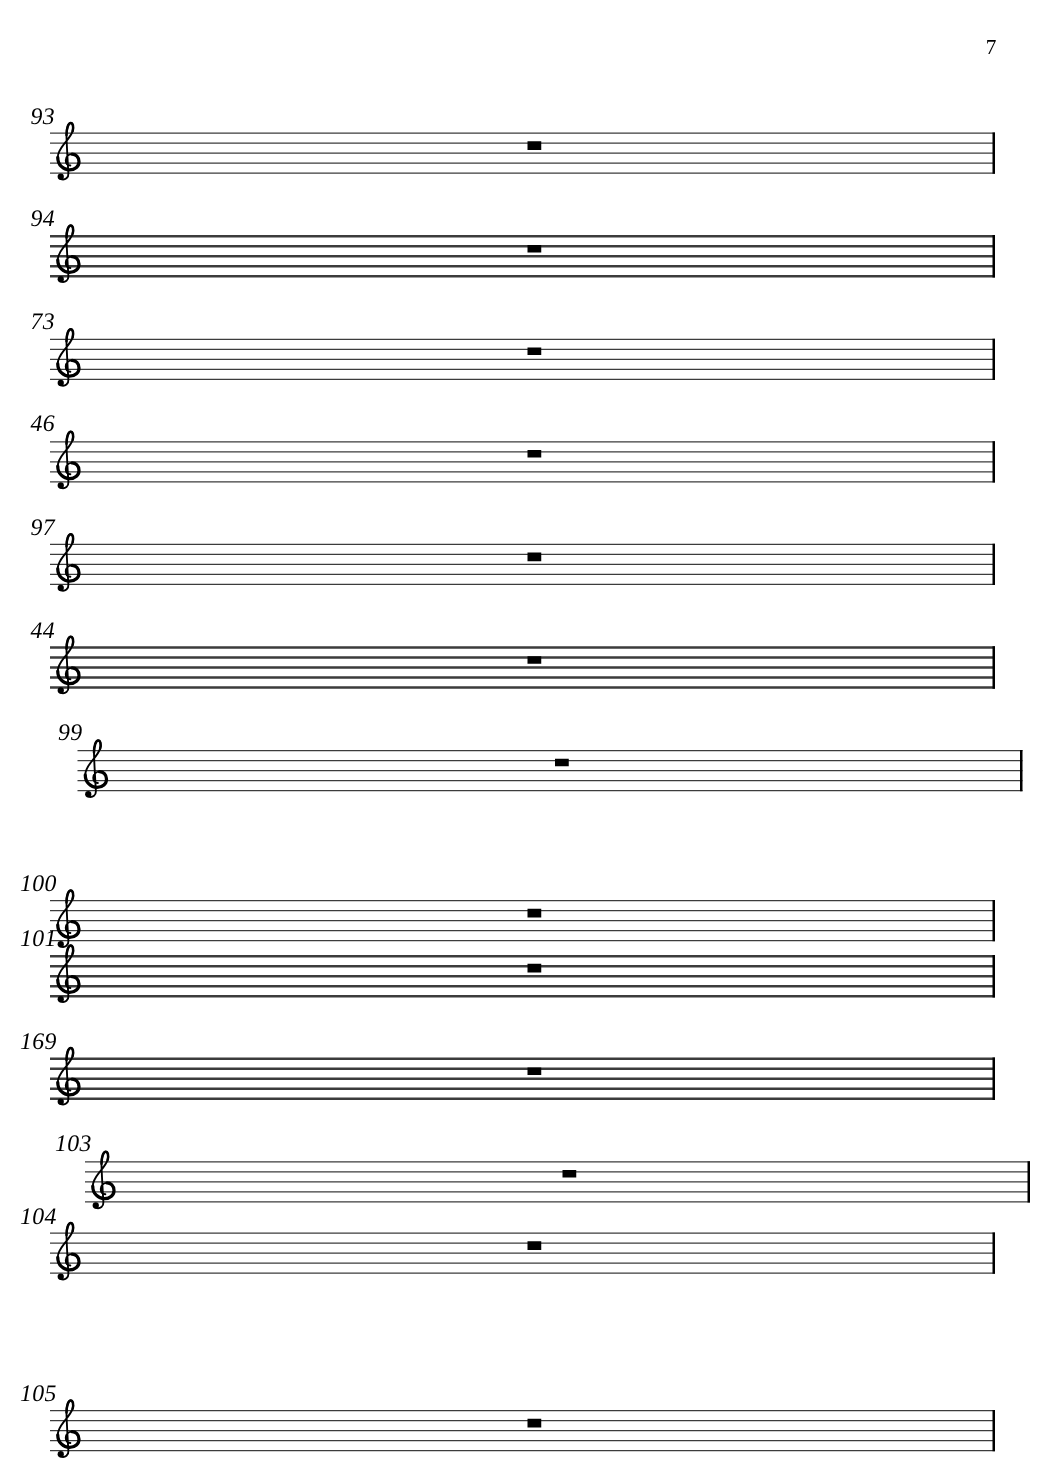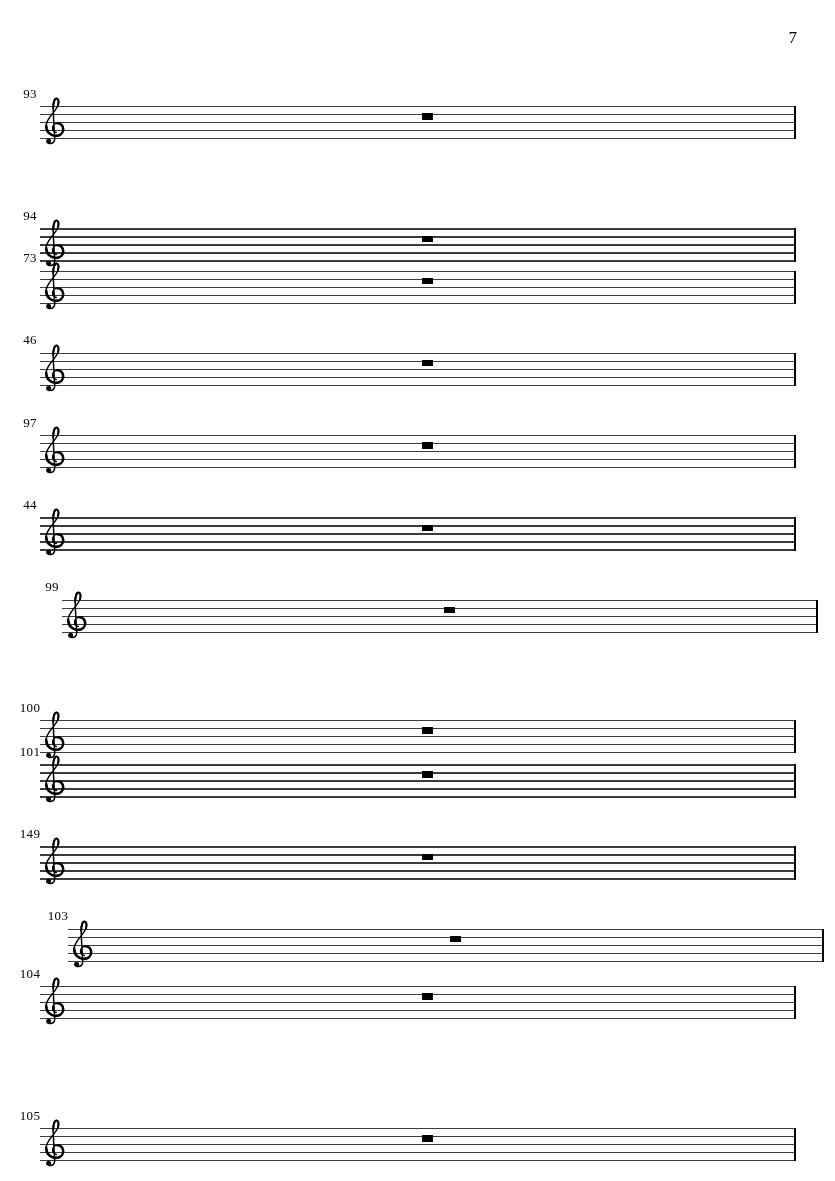--- a/index.html
+++ b/index.html
@@ -46,24 +46,25 @@
     top: 0px;
     width: 2.4px;
     height: 33.4px;
     background: #000;
   }
   .measure-number {
     position: absolute;
     left: 16px;
     top: -18.5px;
     width: 28px;
-    text-align: center;
-    font-size: 13px;
+    text-align: right;
+    font-size: 19px;
     line-height: 12px;
     letter-spacing: 0.3px;
+    font-style: italic;
   }
   .clef-svg {
     position: absolute;
     left: 41px;
     top: -10px;
     width: 24px;
     height: 50px;
     overflow: visible;
   }
   .whole-rest {
@@ -92,21 +93,21 @@
     </div>
     <svg class="clef-svg" viewBox="0 0 24 50" xmlns="http://www.w3.org/2000/svg">
       <path d="M7.5 47.3 C11.5 48.4 13.9 46 13.7 42.8 C13.4 37.5 12.2 17.5 12.2 12 C12.2 6.5 13.7 2.6 15.4 2.4 C17.3 2.2 18.1 5.6 17.1 8.9 C15.9 12.6 13.1 15.6 10.3 19.1 C7.3 22.9 5.2 25.9 5.2 29.9 C5.2 35.9 9.7 39.9 14.6 39.9 C19.2 39.9 22.2 37 22.2 33.3 C22.2 29.6 19.6 27.3 16.6 27.3 C13.7 27.3 11.6 29.4 11.6 32.1 C11.6 34.5 13.2 36.2 15.3 36.4" fill="none" stroke="#000" stroke-width="1.5" stroke-linecap="round"></path>
       <path d="M5.2 29.9 C5.2 35.9 9.7 39.9 14.6 39.9 C19.2 39.9 22.2 37 22.2 33.3 C22.2 29.6 19.6 27.3 16.6 27.3" fill="none" stroke="#000" stroke-width="2.6" stroke-linecap="round"></path>
       <path d="M12.2 12 C12.2 6.5 13.7 2.6 15.4 2.4 C17.3 2.2 18.1 5.6 17.1 8.9" fill="none" stroke="#000" stroke-width="2" stroke-linecap="round"></path>
       <circle cx="7.6" cy="45.3" r="2.5" fill="#000"></circle>
     </svg>
     <div class="barline"></div>
     <div class="whole-rest"></div>
   </div>
-      <div class="system" style="top: 188.27px; margin-top: 40px;">
+      <div class="system" style="top: 188.27px;">
     <div class="measure-number">94</div>
     <div class="staff-lines">
       <div class="staff-line"></div>
       <div class="staff-line"></div>
       <div class="staff-line"></div>
       <div class="staff-line"></div>
       <div class="staff-line"></div>
     </div>
     <svg class="clef-svg" viewBox="0 0 24 50" xmlns="http://www.w3.org/2000/svg">
       <path d="M7.5 47.3 C11.5 48.4 13.9 46 13.7 42.8 C13.4 37.5 12.2 17.5 12.2 12 C12.2 6.5 13.7 2.6 15.4 2.4 C17.3 2.2 18.1 5.6 17.1 8.9 C15.9 12.6 13.1 15.6 10.3 19.1 C7.3 22.9 5.2 25.9 5.2 29.9 C5.2 35.9 9.7 39.9 14.6 39.9 C19.2 39.9 22.2 37 22.2 33.3 C22.2 29.6 19.6 27.3 16.6 27.3 C13.7 27.3 11.6 29.4 11.6 32.1 C11.6 34.5 13.2 36.2 15.3 36.4" fill="none" stroke="#000" stroke-width="1.5" stroke-linecap="round"></path>
@@ -237,21 +238,21 @@
     <svg class="clef-svg" viewBox="0 0 24 50" xmlns="http://www.w3.org/2000/svg">
       <path d="M7.5 47.3 C11.5 48.4 13.9 46 13.7 42.8 C13.4 37.5 12.2 17.5 12.2 12 C12.2 6.5 13.7 2.6 15.4 2.4 C17.3 2.2 18.1 5.6 17.1 8.9 C15.9 12.6 13.1 15.6 10.3 19.1 C7.3 22.9 5.2 25.9 5.2 29.9 C5.2 35.9 9.7 39.9 14.6 39.9 C19.2 39.9 22.2 37 22.2 33.3 C22.2 29.6 19.6 27.3 16.6 27.3 C13.7 27.3 11.6 29.4 11.6 32.1 C11.6 34.5 13.2 36.2 15.3 36.4" fill="none" stroke="#000" stroke-width="1.5" stroke-linecap="round"></path>
       <path d="M5.2 29.9 C5.2 35.9 9.7 39.9 14.6 39.9 C19.2 39.9 22.2 37 22.2 33.3 C22.2 29.6 19.6 27.3 16.6 27.3" fill="none" stroke="#000" stroke-width="2.6" stroke-linecap="round"></path>
       <path d="M12.2 12 C12.2 6.5 13.7 2.6 15.4 2.4 C17.3 2.2 18.1 5.6 17.1 8.9" fill="none" stroke="#000" stroke-width="2" stroke-linecap="round"></path>
       <circle cx="7.6" cy="45.3" r="2.5" fill="#000"></circle>
     </svg>
     <div class="barline"></div>
     <div class="whole-rest"></div>
   </div>
       <div class="system" style="top: 846.43px;">
-    <div class="measure-number">149</div>
+    <div class="measure-number">169</div>
     <div class="staff-lines">
       <div class="staff-line"></div>
       <div class="staff-line"></div>
       <div class="staff-line"></div>
       <div class="staff-line"></div>
       <div class="staff-line"></div>
     </div>
     <svg class="clef-svg" viewBox="0 0 24 50" xmlns="http://www.w3.org/2000/svg">
       <path d="M7.5 47.3 C11.5 48.4 13.9 46 13.7 42.8 C13.4 37.5 12.2 17.5 12.2 12 C12.2 6.5 13.7 2.6 15.4 2.4 C17.3 2.2 18.1 5.6 17.1 8.9 C15.9 12.6 13.1 15.6 10.3 19.1 C7.3 22.9 5.2 25.9 5.2 29.9 C5.2 35.9 9.7 39.9 14.6 39.9 C19.2 39.9 22.2 37 22.2 33.3 C22.2 29.6 19.6 27.3 16.6 27.3 C13.7 27.3 11.6 29.4 11.6 32.1 C11.6 34.5 13.2 36.2 15.3 36.4" fill="none" stroke="#000" stroke-width="1.5" stroke-linecap="round"></path>
       <path d="M5.2 29.9 C5.2 35.9 9.7 39.9 14.6 39.9 C19.2 39.9 22.2 37 22.2 33.3 C22.2 29.6 19.6 27.3 16.6 27.3" fill="none" stroke="#000" stroke-width="2.6" stroke-linecap="round"></path>

